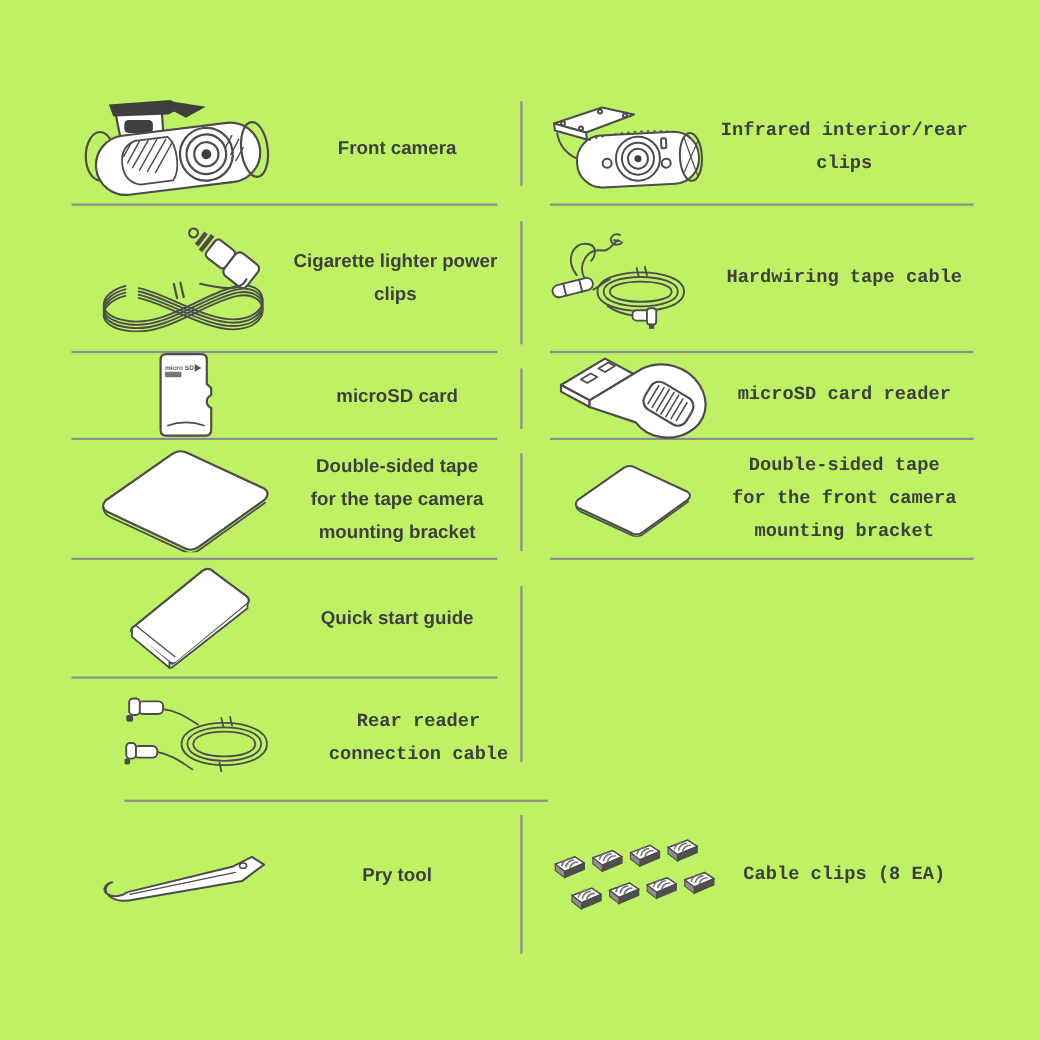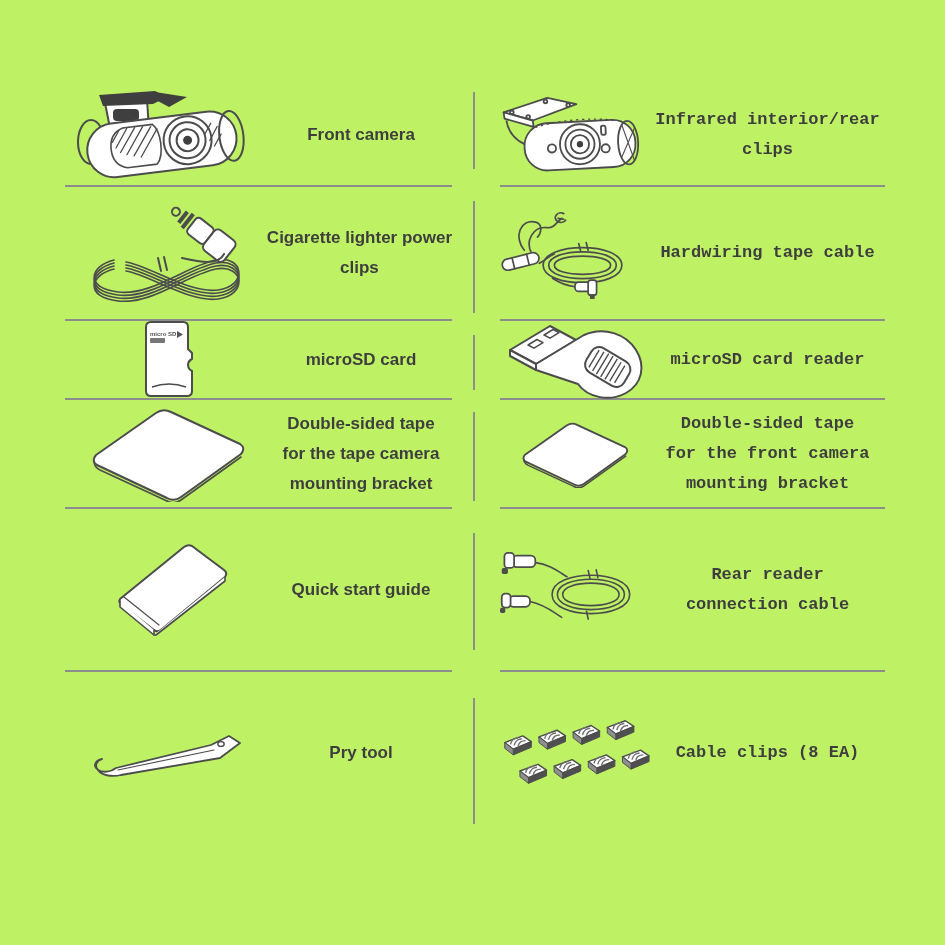--- a/index.html
+++ b/index.html
@@ -7,21 +7,21 @@
   .page {
     position: relative; width: 945px; height: 945px; background:#bef264;
     font-family: "Liberation Sans", sans-serif; color:#3e3e3e; overflow:hidden;
   }
   .table { position:absolute; left:65px; top:85px; width:820px; }
   .row { display:flex; position:relative; }
   .row:nth-child(1){ height:102px; }
   .row:nth-child(2){ height:134px; }
   .row:nth-child(3){ height:79px; }
   .row:nth-child(4){ height:109px; }
-  .row:nth-child(5){ height:163px; }
+  .row:nth-child(5){ height:206px;flex-direction:column; }
   .row:nth-child(6){ height:162px;justify-content:space-between; }
   .row:not(:last-child) .cell { border-bottom:2px solid #8d8d8d; }
   .cell { display:flex; align-items:center; height:100%; }
   .cell.left  { width:387px; }
   .cell.right { width:385px; margin-left:48px;font-family:Liberation Mono, monospace; }
   .icon { display:flex; justify-content:center; align-items:center; }
   .left  .icon { width:205px; }
   .right .icon { width:150px; }
   .label { flex:1; text-align:center; font-weight:bold; font-size:17px; line-height:30px; }
   .tline { display:block; white-space:nowrap; }

